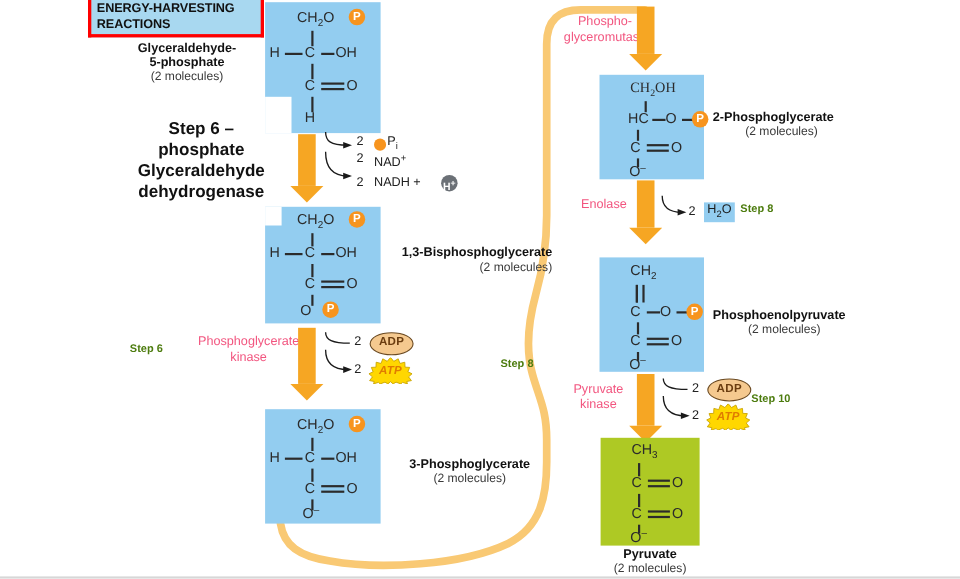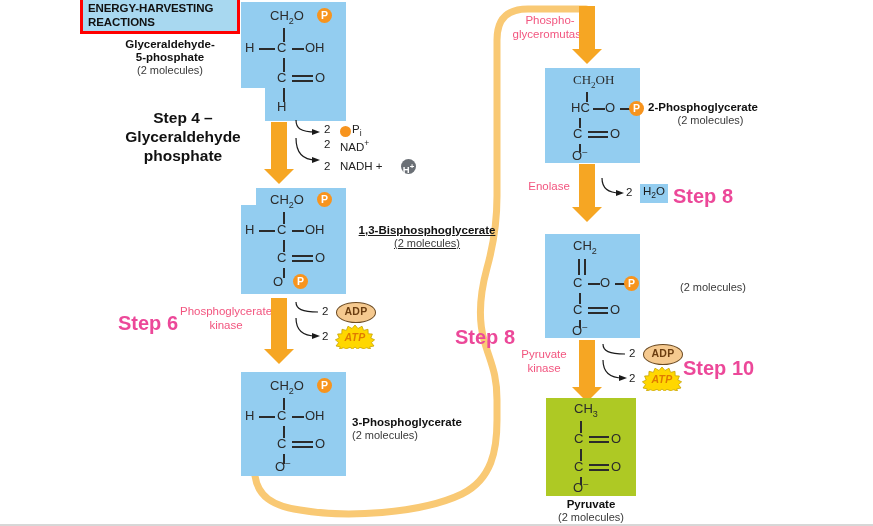--- a/index.html
+++ b/index.html
@@ -18,21 +18,21 @@
   }
   #title-banner .t{
     position:absolute;left:5px;top:2px;right:2px;
     font-size:11.5px;font-weight:bold;line-height:13.5px;
     letter-spacing:-0.1px;color:#111;
   }
 
   
   .mol-name{font-size:11.5px;font-weight:bold;color:#111;line-height:13px;white-space:nowrap;}
   .mol-sub{font-size:11px;font-weight:normal;color:#3a3a3a;line-height:13px;white-space:nowrap;}
-  .step-label{font-size:20px;font-weight:bold;color:#ec4899;white-space:nowrap;}
+  .step-label{font-size:10px;font-weight:bold;color:#4d7c0f;white-space:nowrap;}
   .enzyme{font-size:11.5px;color:#f2557f;line-height:13.5px;text-align:center;white-space:nowrap;}
   .stepname{font-size:15.5px;font-weight:bold;color:#111;line-height:19px;}
 
   
   .mbox{background:#93cdf0;}
   .mbox.green{background:#aec924;}
   .notch{background:#ffffff;position:absolute;}
 
   
   .chem{position:absolute;font-size:13px;color:#2b2b2b;white-space:nowrap;font-family:"Liberation Sans",sans-serif;}
@@ -142,23 +142,24 @@
   <span class="bondv" style="left:42px;top:56px;height:14px;"></span>
   <span class="chem" style="left:36px;top:68px;">C</span>
   <span class="dbl2" style="left:51px;top:73px;width:21px;"></span>
   <span class="dbl2" style="left:51px;top:78px;width:21px;"></span>
   <span class="chem" style="left:74px;top:68px;">O</span>
   <span class="bondv" style="left:42px;top:86px;height:14px;"></span>
   <span class="chem" style="left:36px;top:97px;">H</span>
 </div>
 
 <div class="abs" style="left:103px;top:108px;width:160px;text-align:center;">
-  <div class="stepname">Step 4 –</div>
+  <div class="stepname">Step 6 –</div>
+  <div class="stepname">phosphate</div>
   <div class="stepname">Glyceraldehyde</div>
-  <div class="stepname">phosphate</div>
+  <div class="stepname">dehydrogenase</div>
 </div>
 
 <div class="abs bigarrow" style="left:264px;top:122px;width:30px;height:62px;">
   <div class="shaft" style="height:47px;"></div>
   <div class="head" style="top:47px;"></div>
 </div>
 
 <svg class="curvesvg" style="left:294px;top:118px;width:40px;height:60px;" viewBox="0 0 40 60" xmlns="http://www.w3.org/2000/svg">
   <path d="M 2,2 C 2,10 6,14 22,14" fill="none" stroke="#1a1a1a" stroke-width="1.2"></path>
   <polygon points="26,14 18,11 18,17" fill="#1a1a1a"></polygon>
@@ -194,21 +195,21 @@
   <span class="chem" style="left:64px;top:34px;">OH</span>
   <span class="bondv" style="left:42px;top:52px;height:12px;"></span>
   <span class="chem" style="left:36px;top:62px;">C</span>
   <span class="dbl2" style="left:51px;top:67px;width:21px;"></span>
   <span class="dbl2" style="left:51px;top:72px;width:21px;"></span>
   <span class="chem" style="left:74px;top:62px;">O</span>
   <span class="bondv" style="left:42px;top:80px;height:10px;"></span>
   <span class="chem" style="left:32px;top:86px;">O</span>
   <span class="pcircle" style="left:52px;top:86px;">P</span>
 </div>
-<div class="abs" style="left:352px;top:224px;width:150px;text-align:center;text-decoration:underline;">
+<div class="abs" style="left:352px;top:224px;width:150px;text-align:right;">
   <div class="mol-name">1,3-Bisphosphoglycerate</div>
   <div class="mol-sub">(2 molecules)</div>
 </div>
 
 <div class="abs step-label" style="left:118px;top:312px;">Step 6</div>
 <div class="abs enzyme" style="left:170px;top:305px;width:112px;">
   <div>Phosphoglycerate</div>
   <div>kinase</div>
 </div>
 
@@ -247,21 +248,21 @@
   <span class="bondh" style="left:51px;top:44px;width:12px;"></span>
   <span class="chem" style="left:64px;top:36px;">OH</span>
   <span class="bondv" style="left:42px;top:54px;height:12px;"></span>
   <span class="chem" style="left:36px;top:64px;">C</span>
   <span class="dbl2" style="left:51px;top:69px;width:21px;"></span>
   <span class="dbl2" style="left:51px;top:74px;width:21px;"></span>
   <span class="chem" style="left:74px;top:64px;">O</span>
   <span class="bondv" style="left:42px;top:82px;height:10px;"></span>
   <span class="chem" style="left:34px;top:86px;">O<sup>–</sup></span>
 </div>
-<div class="abs" style="left:352px;top:416px;width:150px;">
+<div class="abs" style="left:352px;top:416px;width:150px;text-align:center;">
   <div class="mol-name">3-Phosphoglycerate</div>
   <div class="mol-sub">(2 molecules)</div>
 </div>
 
 <div class="abs step-label" style="left:455px;top:326px;">Step 8</div>
 
 <div class="abs enzyme" style="left:500px;top:14px;width:100px;">
   <div>Phospho-</div>
   <div>glyceromutase</div>
 </div>
@@ -323,20 +324,21 @@
   <span class="pcircle" style="left:79px;top:42px;">P</span>
   <span class="bondv" style="left:34px;top:59px;height:11px;"></span>
   <span class="chem" style="left:28px;top:68px;">C</span>
   <span class="dbl2" style="left:43px;top:73px;width:20px;"></span>
   <span class="dbl2" style="left:43px;top:78px;width:20px;"></span>
   <span class="chem" style="left:65px;top:68px;">O</span>
   <span class="bondv" style="left:34px;top:86px;height:8px;"></span>
   <span class="chem" style="left:27px;top:88px;">O<sup>–</sup></span>
 </div>
 <div class="abs" style="left:648px;top:281px;width:170px;text-align:left;">
+  <div class="mol-name">Phosphoenolpyruvate</div>
   <div class="mol-sub" style="text-align:center;width:130px;"><span>(2 molecules)</span></div>
 </div>
 
 <div class="abs bigarrow" style="left:572px;top:340px;width:30px;height:62px;">
   <div class="shaft" style="height:47px;"></div>
   <div class="head" style="top:47px;"></div>
 </div>
 <div class="abs enzyme" style="left:513px;top:348px;width:62px;">
   <div>Pyruvate</div>
   <div>kinase</div>

